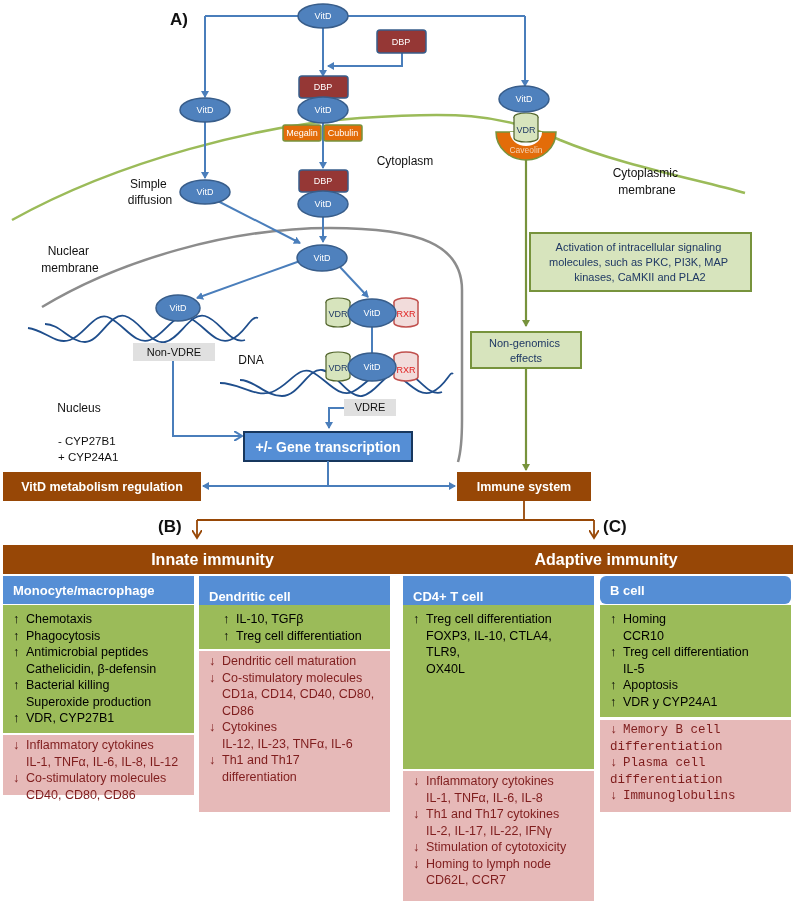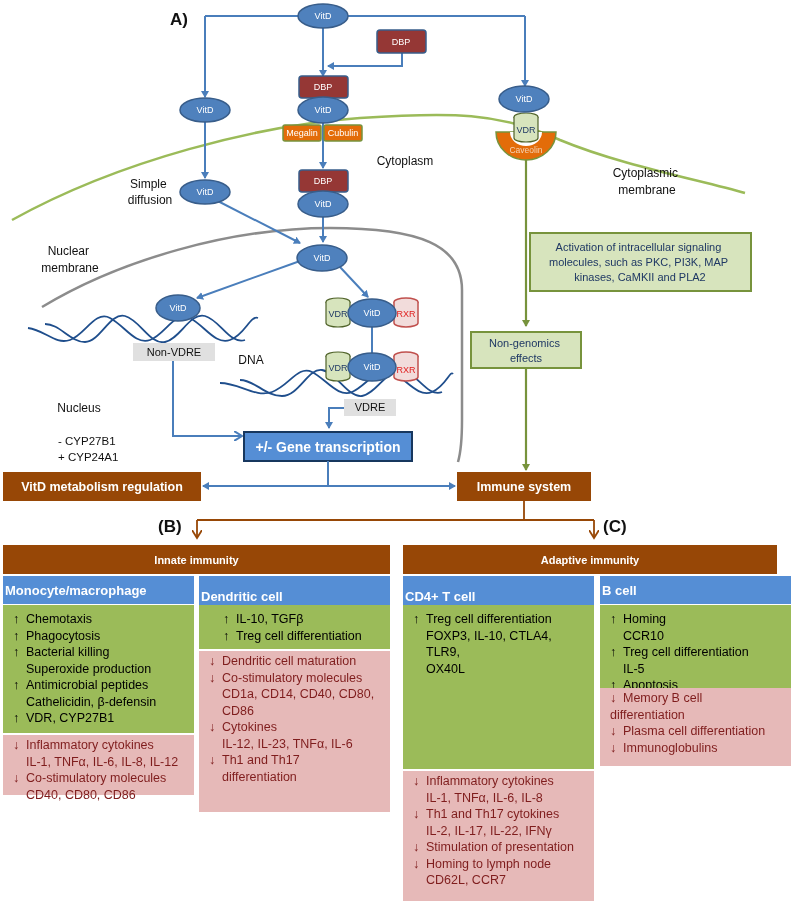--- a/index.html
+++ b/index.html
@@ -7,23 +7,23 @@
          font-family:"Liberation Sans", sans-serif; color:#111; }
   #diagram { position:absolute; left:0; top:0; width:794px; height:540px; }
   #diagram text { font-family:"Liberation Sans", sans-serif; }
   .vitd-text { fill:#ffffff; font-size:9px; text-anchor:middle; dominant-baseline:central; }
   .dbp-text { fill:#ffffff; font-size:9px; text-anchor:middle; dominant-baseline:central; }
   .rec-text { fill:#ffffff; font-size:9px; text-anchor:middle; dominant-baseline:central; }
   .label-text { fill:#111111; font-size:12px; text-anchor:middle; }
   .vdr-text { fill:#1f3864; font-size:9px; text-anchor:middle; dominant-baseline:central; }
   .rxr-text { fill:#e02020; font-size:9px; text-anchor:middle; dominant-baseline:central; }
   .section-header { position:absolute; background:#974706; color:#fff; font-weight:bold;
-    font-size:11px; display:flex; align-items:center; justify-content:center; }
+    font-size:16px; display:flex; align-items:center; justify-content:center;padding-left:16px; }
   .cell-header { position:absolute; background:#558ed5; color:#fff; font-weight:bold;
-    font-size:13px; display:flex; align-items:center; padding-left:2px; box-sizing:border-box; }
+    font-size:13px; display:flex; align-items:center; padding-left:10px; box-sizing:border-box; }
   .box-green { position:absolute; background:#9bbb59; box-sizing:border-box; padding:6px 8px 4px 10px;
     font-size:12.5px; line-height:16.5px; color:#000000; }
   .box-pink { position:absolute; background:#e6b9b8; box-sizing:border-box; padding:2px 8px 4px 10px;
     font-size:12.5px; line-height:16.5px; color:#7f1d1d; }
   .entry { display:block; }
   .entry .arrow { display:inline-block; width:13px; }
   .entry .detail { display:block; padding-left:13px; }
   .entry .detail.flush { padding-left:0; }
 </style>
 </head>
@@ -225,22 +225,22 @@
 </div>
 <div class="cell-header" style="left:3px; top:576px; width:191px; height:28px;">
   <span>Monocyte/macrophage</span>
 </div>
 <div class="cell-header" style="left:199px; top:576px; width:191px; height:40px;">
   <span>Dendritic cell</span>
 </div>
 <div class="box-green" style="left:3px; top:605px; width:191px; height:128px;">
     <span class="entry"><span class="arrow">↑</span><span>Chemotaxis</span></span>
     <span class="entry"><span class="arrow">↑</span><span>Phagocytosis</span></span>
+    <span class="entry"><span class="arrow">↑</span><span>Antimicrobial peptides</span><span class="detail">Cathelicidin, β-defensin</span></span>
     <span class="entry"><span class="arrow">↑</span><span>Bacterial killing</span><span class="detail">Superoxide production</span></span>
-    <span class="entry"><span class="arrow">↑</span><span>Antimicrobial peptides</span><span class="detail">Cathelicidin, β-defensin</span></span>
     <span class="entry"><span class="arrow">↑</span><span>VDR, CYP27B1</span></span>
   </div>
 <div class="box-pink" style="left:3px; top:735px; width:191px; height:60px;">
     <span class="entry"><span class="arrow">↓</span><span>Inflammatory cytokines</span><span class="detail">IL-1, TNFα, IL-6, IL-8, IL-12</span></span>
     <span class="entry"><span class="arrow">↓</span><span>Co-stimulatory molecules</span><span class="detail">CD40, CD80, CD86</span></span>
   </div>
 <div class="box-green" style="left:199px; top:605px; width:191px; height:44px;padding-left:24px;">
     <span class="entry"><span class="arrow">↑</span><span>IL-10, TGFβ</span></span>
     <span class="entry"><span class="arrow">↑</span><span>Treg cell differentiation</span></span>
   </div>
@@ -250,35 +250,35 @@
     <span class="entry"><span class="arrow">↓</span><span>Cytokines</span><span class="detail">IL-12, IL-23, TNFα, IL-6</span></span>
     <span class="entry"><span class="arrow">↓</span><span>Th1 and Th17</span><span class="detail">differentiation</span></span>
   </div>
 
 <div class="section-header" style="left:403px; top:545px; width:374px; height:29px;">
   <span>Adaptive immunity</span>
 </div>
 <div class="cell-header" style="left:403px; top:576px; width:191px; height:40px;">
   <span>CD4+ T cell</span>
 </div>
-<div class="cell-header" style="left:600px; top:576px; width:191px; height:28px;">
+<div class="cell-header" style="left:600px; top:576px; width:191px; height:28px;border-radius:6px;">
   <span>B cell</span>
 </div>
 <div class="box-green" style="left:403px; top:605px; width:191px; height:164px;">
     <span class="entry"><span class="arrow">↑</span><span>Treg cell differentiation</span><span class="detail">FOXP3, IL-10, CTLA4, TLR9,</span><span class="detail">OX40L</span></span>
   </div>
 <div class="box-pink" style="left:403px; top:771px; width:191px; height:130px;">
     <span class="entry"><span class="arrow">↓</span><span>Inflammatory cytokines</span><span class="detail">IL-1, TNFα, IL-6, IL-8</span></span>
     <span class="entry"><span class="arrow">↓</span><span>Th1 and Th17 cytokines</span><span class="detail">IL-2, IL-17, IL-22, IFNγ</span></span>
-    <span class="entry"><span class="arrow">↓</span><span>Stimulation of presentation</span></span>
+    <span class="entry"><span class="arrow">↓</span><span>Stimulation of cytotoxicity</span></span>
     <span class="entry"><span class="arrow">↓</span><span>Homing to lymph node</span><span class="detail">CD62L, CCR7</span></span>
   </div>
 <div class="box-green" style="left:600px; top:605px; width:191px; height:112px;">
     <span class="entry"><span class="arrow">↑</span><span>Homing</span><span class="detail">CCR10</span></span>
     <span class="entry"><span class="arrow">↑</span><span>Treg cell differentiation</span><span class="detail">IL-5</span></span>
     <span class="entry"><span class="arrow">↑</span><span>Apoptosis</span></span>
     <span class="entry"><span class="arrow">↑</span><span>VDR y CYP24A1</span></span>
   </div>
-<div class="box-pink" style="left:600px; top:688px; width:191px; height:78px;">
+<div class="box-pink" style="left:600px; top:720px; width:191px; height:92px;font-family:Liberation Mono, monospace;">
     <span class="entry"><span class="arrow">↓</span><span>Memory B cell</span><span class="detail flush">differentiation</span></span>
     <span class="entry"><span class="arrow">↓</span><span>Plasma cell differentiation</span></span>
     <span class="entry"><span class="arrow">↓</span><span>Immunoglobulins</span></span>
   </div>
 
 </body></html>

